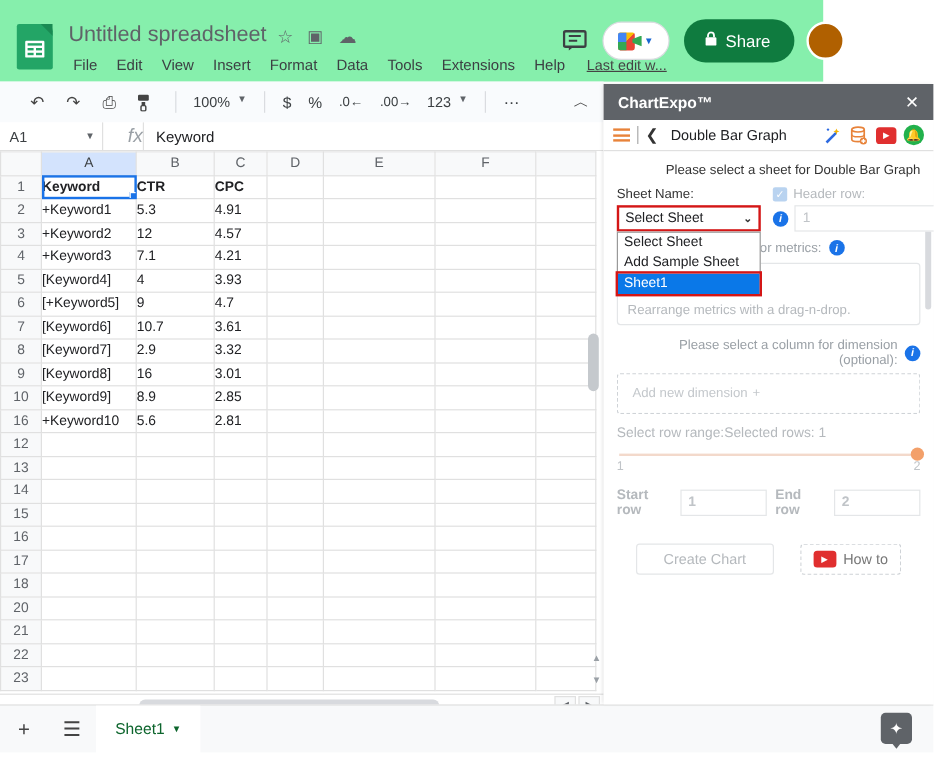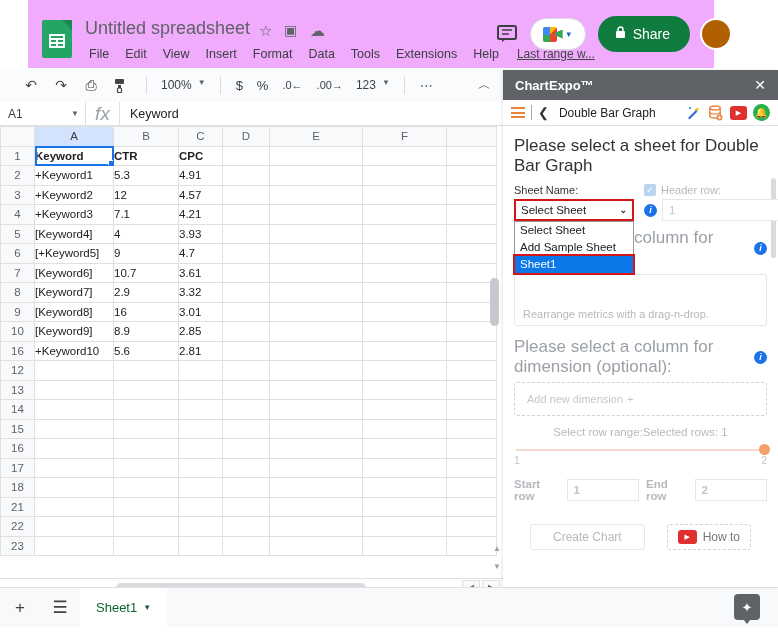--- a/index.html
+++ b/index.html
@@ -4,21 +4,21 @@
 <style>
   * { box-sizing: border-box; margin: 0; padding: 0; }
   html, body {
     width: 778px; height: 639px;
     font-family: "Liberation Sans", sans-serif;
     background: #fff; overflow: hidden;
   }
   #app { position: relative; width: 778px; height: 639px; background:#fff; }
 
   
-  .gs-header { position:absolute; left:0; top:0; width:686px; height:68px; background:#f0abfc;margin-left:28px; }
+  .gs-header { position:absolute; left:0; top:0; width:686px; height:68px; background:#86efac; }
   .gs-logo {
     position:absolute; left:14px; top:20px; width:30px; height:38px;
   }
   .gs-logo .page {
     position:absolute; left:0; top:0; width:30px; height:38px;
     background:#23a566; border-radius:2px 6px 2px 2px;
   }
   .gs-logo .fold {
     position:absolute; right:0; top:0; width:10px; height:10px;
     background:#1a8a53; clip-path: polygon(0 0, 100% 100%, 100% 0);
@@ -109,21 +109,21 @@
     position:absolute; left:0; top:102px; width:503px; height:24px;
     background:#fff; border-bottom:1px solid #e0e0e0;
     display:flex; align-items:center;
   }
   .namebox {
     width:86px; height:24px; display:flex; align-items:center;
     justify-content:space-between; padding:0 6px 0 8px;
     font-size:12px; color:#3c4043; border-right:1px solid #e0e0e0; cursor:pointer;
   }
   .namebox .cv { font-size:8px; color:#5f6368; }
-  .fx { width:34px; text-align:center; font-size:19px; color:#9aa0a6; font-style:italic;
+  .fx { width:34px; text-align:right; font-size:16px; color:#9aa0a6; font-style:italic;
         border-right:1px solid #e0e0e0; height:24px; line-height:24px; }
   .fcontent { padding-left:10px; font-size:12.5px; color:#202124; }
 
   
   .grid-wrap { position:absolute; left:0; top:126px; width:503px; height:452px; background:#fff; overflow:hidden; }
   table.sheet { border-collapse:collapse; table-layout:fixed; }
   table.sheet th, table.sheet td {
     border:1px solid #e0e0e0; height:19.5px; font-size:11.5px;
     font-weight:400; padding:0; overflow:hidden; white-space:nowrap;
   }
@@ -210,21 +210,21 @@
   .nav-ico { width:17px; height:17px; display:flex; align-items:center; justify-content:center;
              font-size:12px; cursor:pointer; }
   .ico-wand { color:#2d6ae0; }
   .ico-db { color:#e8833a; }
   .ico-yt { width:19px; height:14px; background:#e02f2f; border-radius:3px; color:#fff;
             font-size:7px; display:flex; align-items:center; justify-content:center; }
   .ico-bell { width:17px; height:17px; border-radius:50%; background:#22b14c; color:#fff;
               font-size:10px; display:flex; align-items:center; justify-content:center; }
 
   .panel-body { padding:10px 11px; position:relative; }
-  .p-label { font-size:17px; color:#333; margin-bottom:8px; }
+  .p-label { font-size:11px; color:#333; margin-bottom:8px;text-align:right; }
   .p-label.dim { color:#9aa0a6; }
   .row2 { display:flex; gap:10px; align-items:center; }
   .f-label { font-size:11px; color:#333; margin-bottom:3px; }
   .f-label.dim { color:#b5b9bd; }
 
   .select-wrap { position:relative; width:120px; }
   .select-box {
     border:2px solid #d41616; height:22px; display:flex; align-items:center;
     justify-content:space-between; padding:0 5px; font-size:11.5px; color:#202124;
     background:#fff; cursor:pointer;
@@ -251,21 +251,21 @@
   }
   .metrics-box {
     border:1px solid #e4e6e8; border-radius:3px; height:52px; margin-top:6px;
     display:flex; align-items:flex-end; padding:0 0 5px 8px;
     font-size:11px; color:#b5b9bd;
   }
   .dim-box {
     border:1px dashed #cfd3d7; border-radius:3px; height:34px; margin:5px 0 10px;
     display:flex; align-items:center; padding-left:12px; font-size:11px; color:#c4c8cc; gap:4px;
   }
-  .slider-row { display:flex; justify-content:center; font-size:11px; color:#b5b9bd; }
+  .slider-row { display:flex; justify-content:flex-start; font-size:11px; color:#b5b9bd; }
   .slider-track {
     position:relative; height:2px; background:#f3d9cb; margin:11px 2px 3px;
   }
   .slider-knob {
     position:absolute; right:-5px; top:-5px; width:11px; height:11px; border-radius:50%;
     background:#f3a06a; cursor:pointer;
   }
   .slider-ends { display:flex; justify-content:space-between; font-size:10.5px; color:#c0c4c8; }
   .rowrange { display:flex; align-items:center; gap:7px; margin-top:12px;font-weight:bold; }
   .rr-label { font-size:11.5px; color:#b5b9bd; }
@@ -304,21 +304,21 @@
     <div class="menubar">
       <div class="menu-item">File</div>
       <div class="menu-item">Edit</div>
       <div class="menu-item">View</div>
       <div class="menu-item">Insert</div>
       <div class="menu-item">Format</div>
       <div class="menu-item">Data</div>
       <div class="menu-item">Tools</div>
       <div class="menu-item">Extensions</div>
       <div class="menu-item">Help</div>
-      <div class="last-edit">Last range w...</div>
+      <div class="last-edit">Last edit w...</div>
     </div>
 
     <div class="hdr-right">
       <div class="comment-ico">
         <svg width="20" height="18" viewBox="0 0 20 18">
             <rect x="1" y="1" width="18" height="13" rx="1.5" fill="none" stroke="#3c4043" stroke-width="2"></rect>
             <path d="M5 14 L5 17 L9 14 Z" fill="#3c4043"></path>
             <path d="M5 5h10M5 9h7" stroke="#3c4043" stroke-width="1.6"></path>
           </svg>
       </div>
@@ -571,20 +571,30 @@
             <td class="cell"></td>
             <td class="cell"></td>
             <td class="cell"></td>
             <td class="cell"></td>
             <td class="cell"></td>
             <td class="cell"></td>
             <td class="cell"></td>
           </tr>
           <tr>
             <td class="rowh">18</td>
+            <td class="cell"></td>
+            <td class="cell"></td>
+            <td class="cell"></td>
+            <td class="cell"></td>
+            <td class="cell"></td>
+            <td class="cell"></td>
+            <td class="cell"></td>
+          </tr>
+          <tr>
+            <td class="rowh">20</td>
             <td class="cell"></td>
             <td class="cell"></td>
             <td class="cell"></td>
             <td class="cell"></td>
             <td class="cell"></td>
             <td class="cell"></td>
             <td class="cell"></td>
           </tr>
           <tr>
             <td class="rowh">21</td>

